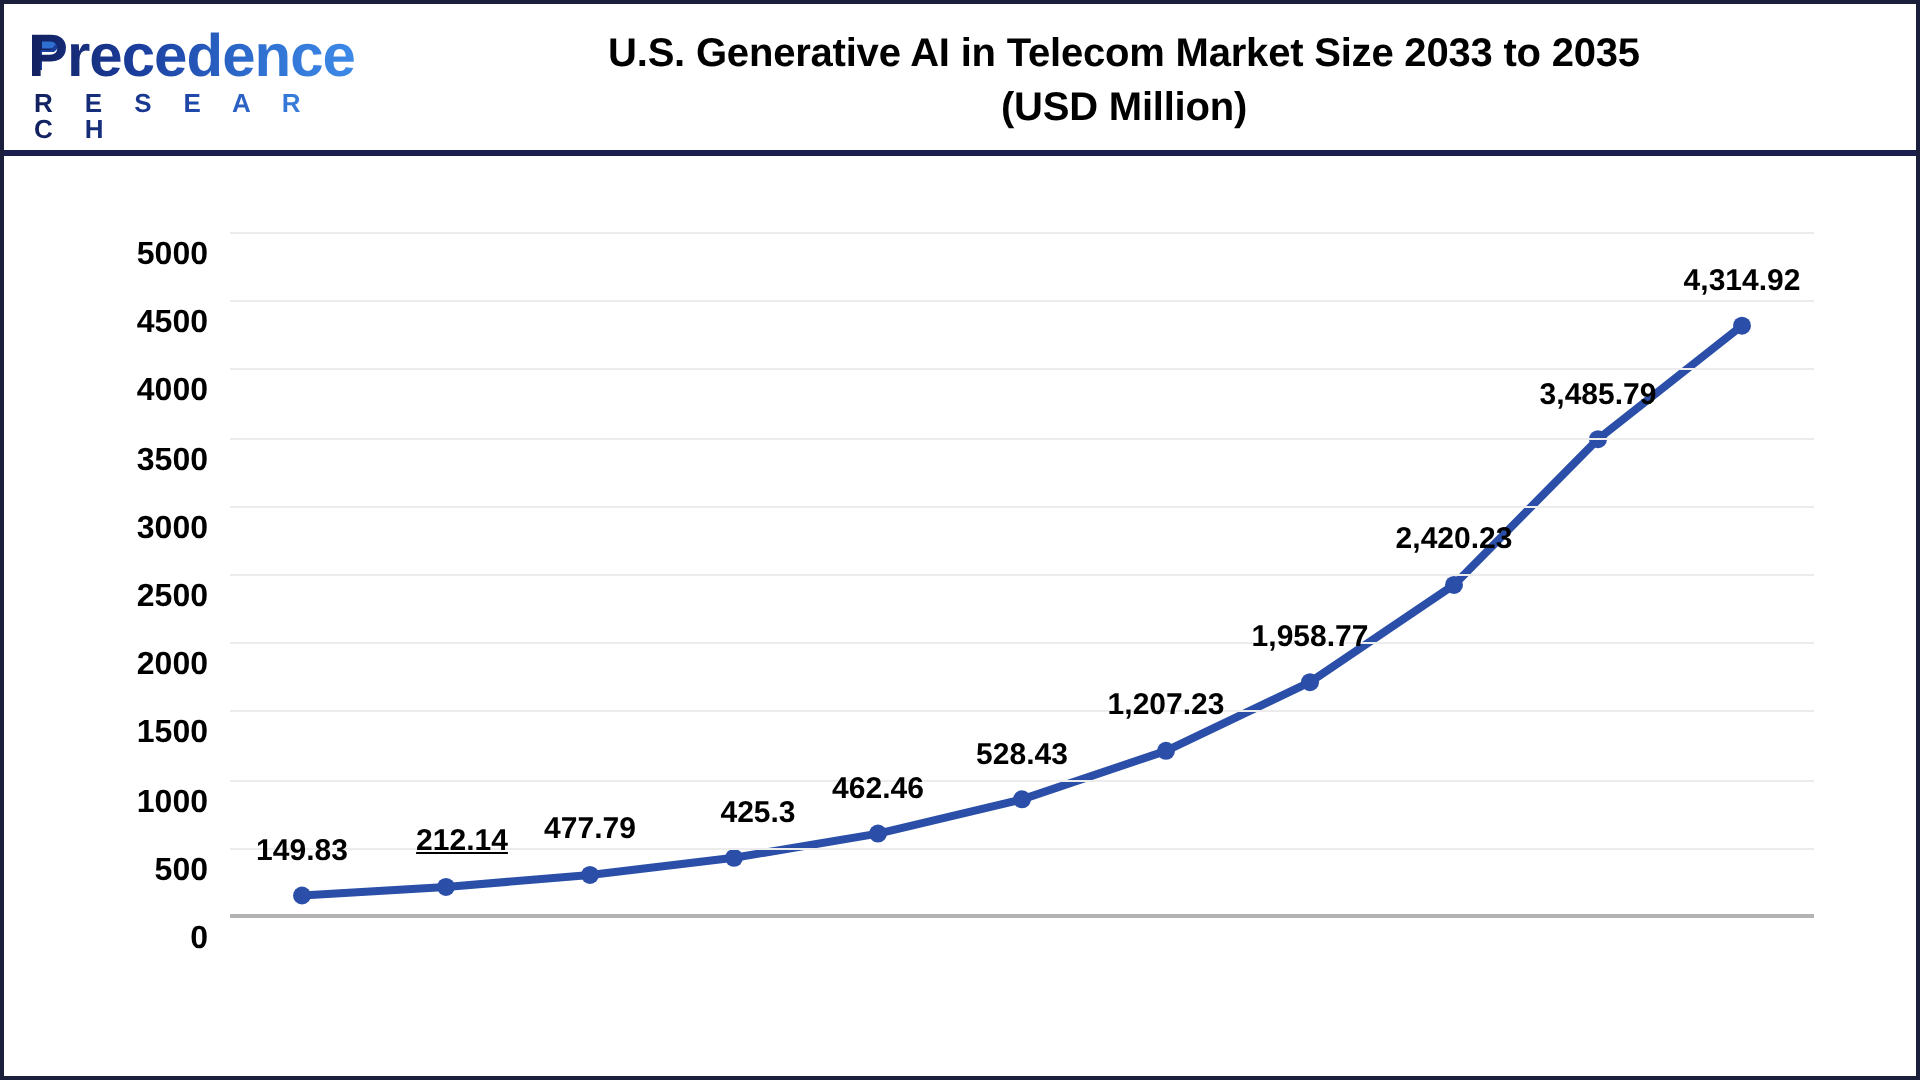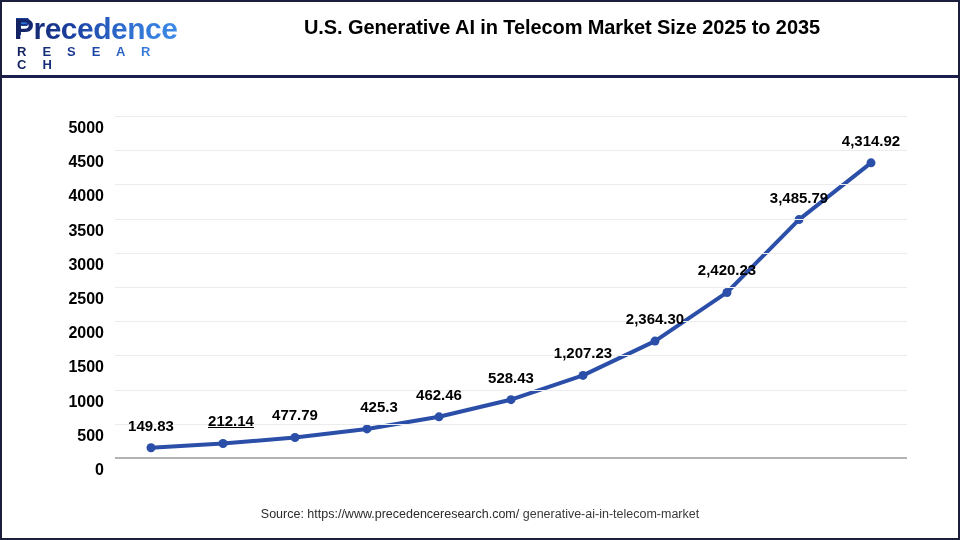--- a/index.html
+++ b/index.html
@@ -170,21 +170,22 @@
       <svg id="logo-leaf" viewBox="0 0 17 19">
         <path d="M1 1 L13 1 Q17 5 12 9 L6 9 L6 18 L1 18 Z" fill="#1b3fa0"></path>
         <path d="M2.5 2 L11 2 Q14.5 5 10.5 8 L5 8 L5 17 L2.5 17 Z" fill="#12205e"></path>
         <path d="M6 2.5 L12 2.5 Q14 5 11 7.2 L6 7.2 Z" fill="#2f6fd0"></path>
       </svg>
       <div id="logo-sub">R E S E A R C H</div>
       <div id="logo-wordmark">Precedence</div>
     </div>
 
     <div id="chart-title">
-      <div>U.S. Generative AI in Telecom Market Size 2025 to 2035</div>
+      <div>U.S. Generative AI in Telecom Market Size 2033 to 2035</div>
+      <div>(USD Million)</div>
     </div>
   </div>
 
   <div id="plot-wrap">
     <div id="ylabels">
         <div class="ytick" style="top: 38px;">5000</div>
         <div class="ytick" style="top: 72.2px;">4500</div>
         <div class="ytick" style="top: 106.4px;">4000</div>
         <div class="ytick" style="top: 140.6px;">3500</div>
         <div class="ytick" style="top: 174.8px;">3000</div>
@@ -221,26 +222,22 @@
         <div class="gridline" style="top: 311.6px; background: rgb(236, 236, 236);"></div>
         <div class="gridline" style="top: 345.8px; background: rgb(236, 236, 236);"></div>
         <div id="axis-base" style="top: 379px; background: rgb(179, 179, 179);"></div>
         <div class="pt-label" style="left: 36px; top: 355.752px;">149.83</div>
         <div class="pt-label" style="left: 116px; top: 351.49px; text-decoration: underline;">212.14</div>
         <div class="pt-label" style="left: 180px; top: 345.455px;">477.79</div>
         <div class="pt-label" style="left: 252px; top: 336.909px; margin-left: 12px;">425.3</div>
         <div class="pt-label" style="left: 324px; top: 324.811px;">462.46</div>
         <div class="pt-label" style="left: 396px; top: 307.68px;">528.43</div>
         <div class="pt-label" style="left: 468px; top: 283.425px;">1,207.23</div>
-        <div class="pt-label" style="left: 540px; top: 249.083px;">2,364.30</div>
+        <div class="pt-label" style="left: 540px; top: 249.083px;">1,958.77</div>
         <div class="pt-label" style="left: 612px; top: 200.456px;">2,420.23</div>
         <div class="pt-label" style="left: 684px; top: 127.572px; text-align: center;">3,485.79</div>
         <div class="pt-label" style="left: 756px; top: 70.8595px;">4,314.92</div>
       </div>
 
   </div>
 
-  <div id="source">
-    <span>Source: https://www.precedenceresearch.com/</span>
-    <span class="src-tail">generative-ai-in-telecom-market</span>
-  </div>
 
 </div>
 
 </body></html>

